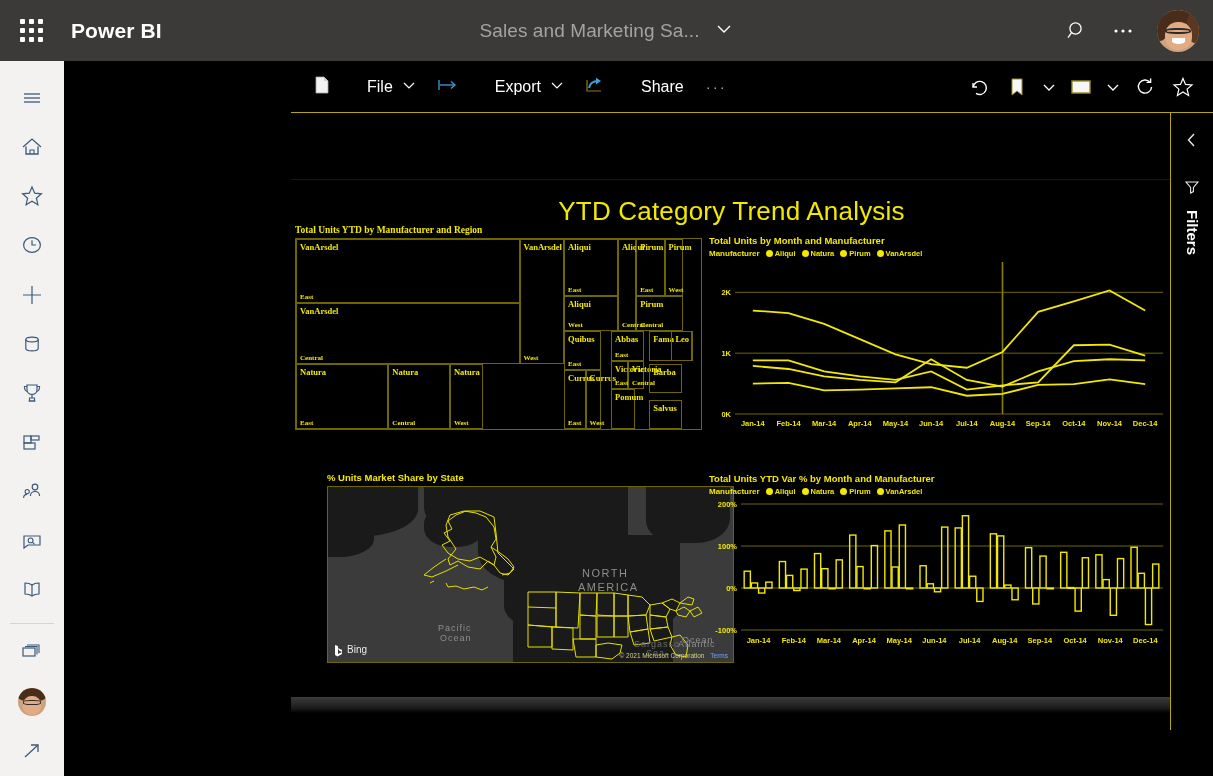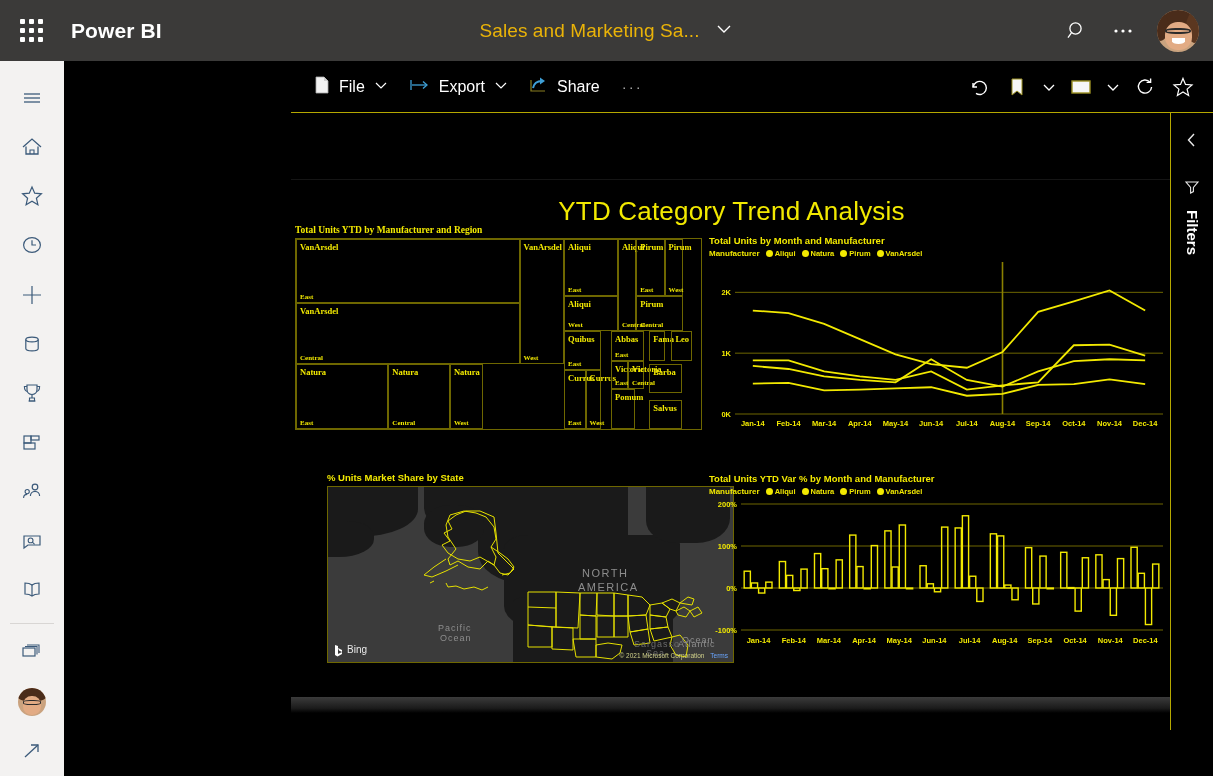--- a/index.html
+++ b/index.html
@@ -18,21 +18,21 @@
   }
   .waffle { width:62px; height:61px; display:flex; align-items:center; justify-content:center; cursor:pointer;}
   .waffle-grid { display:grid; grid-template-columns:repeat(3,5px); grid-template-rows:repeat(3,5px); gap:4px;}
   .waffle-grid i { width:5px; height:5px; background:#fff; border-radius:1px; display:block;}
   .brand { color:#fff; font-size:21px; font-weight:bold; margin-left:9px; letter-spacing:.1px;}
   .topbar-center {
     position:absolute; left:0; right:0; top:0; height:61px;
     display:flex; align-items:center; justify-content:center; pointer-events:none;
   }
   .topbar-center > * { pointer-events:auto; }
-  .doc-title { color:#eab308; font-size:19px; letter-spacing:.1px;}
+  .doc-title { color:#a3a3a3; font-size:19px; letter-spacing:.1px;}
   .chev { margin-left:14px; display:inline-block; }
   .topbar-right {
     position:absolute; right:0; top:0; height:61px; display:flex; align-items:center; gap:6px; padding-right:14px;
   }
   .tb-icon { width:40px; height:40px; display:flex; align-items:center; justify-content:center; cursor:pointer;}
   .avatar {
     width:42px; height:42px; border-radius:50%; overflow:hidden; margin-left:8px;
     background:#caa37f; position:relative; border:0;
   }
   .avatar .hair { position:absolute; left:0; top:0; width:100%; height:46%; background:#4a2c1a; border-radius:50% 50% 36% 36%;}
@@ -69,21 +69,21 @@
   }
   .page-item.active { font-weight:bold; }
 
   
   .rtoolbar {
     position:absolute; left:291px; top:61px; width:922px; height:52px;
     background:#000; border-bottom:1px solid #b5a800;
     display:flex; align-items:center; padding-left:12px;
   }
   .rt-item { display:flex; align-items:center; gap:8px; color:#fff; font-size:16px; padding:6px 10px; cursor:pointer;}
-  .rt-label { color:#fff; }
+  .rt-label { color:#fff;margin-left:28px; }
   .rt-dots { color:#a9a9a9; letter-spacing:2px; font-size:15px; padding:6px 12px; cursor:pointer;}
   .rt-right { margin-left:auto; display:flex; align-items:center; gap:2px; padding-right:12px; }
   .rt-ic { width:36px; height:36px; display:flex; align-items:center; justify-content:center; cursor:pointer;}
   .rt-chev { width:24px; height:36px; display:flex; align-items:center; justify-content:center; cursor:pointer;}
 
   
   .canvas-wrap {
     position:absolute; left:291px; top:113px; width:922px; height:663px; background:#000;
   }
   .report-page {
@@ -463,21 +463,21 @@
               <span class="mlbl">Victoria</span>
               <span class="rlbl">East</span>
             </div>
             <div class="tile" style="left: 332.1px; top: 122.36px; width: 16.2px; height: 27.55px;">
               <span class="mlbl">Victoria</span>
               <span class="rlbl">Central</span>
             </div>
             <div class="tile" style="left: 315.09px; top: 149.91px; width: 24.3px; height: 40.09px;">
               <span class="mlbl">Pomum</span>
             </div>
-            <div class="tile" style="left: 353.16px; top: 91.58px; width: 16px; height: 30.4px;">
+            <div class="tile" style="left: 353.16px; top: 91.58px; width: 44px; height: 30.4px;">
               <span class="mlbl">Fama</span>
             </div>
             <div class="tile" style="left: 375.435px; top: 91.58px; width: 20.25px; height: 30.4px;">
               <span class="mlbl">Leo</span>
             </div>
             <div class="tile" style="left: 353.16px; top: 125.4px; width: 32.4px; height: 28.5px;">
               <span class="mlbl">Barba</span>
             </div>
             <div class="tile" style="left: 353.16px; top: 160.55px; width: 32.4px; height: 29.45px;">
               <span class="mlbl">Salvus</span>

